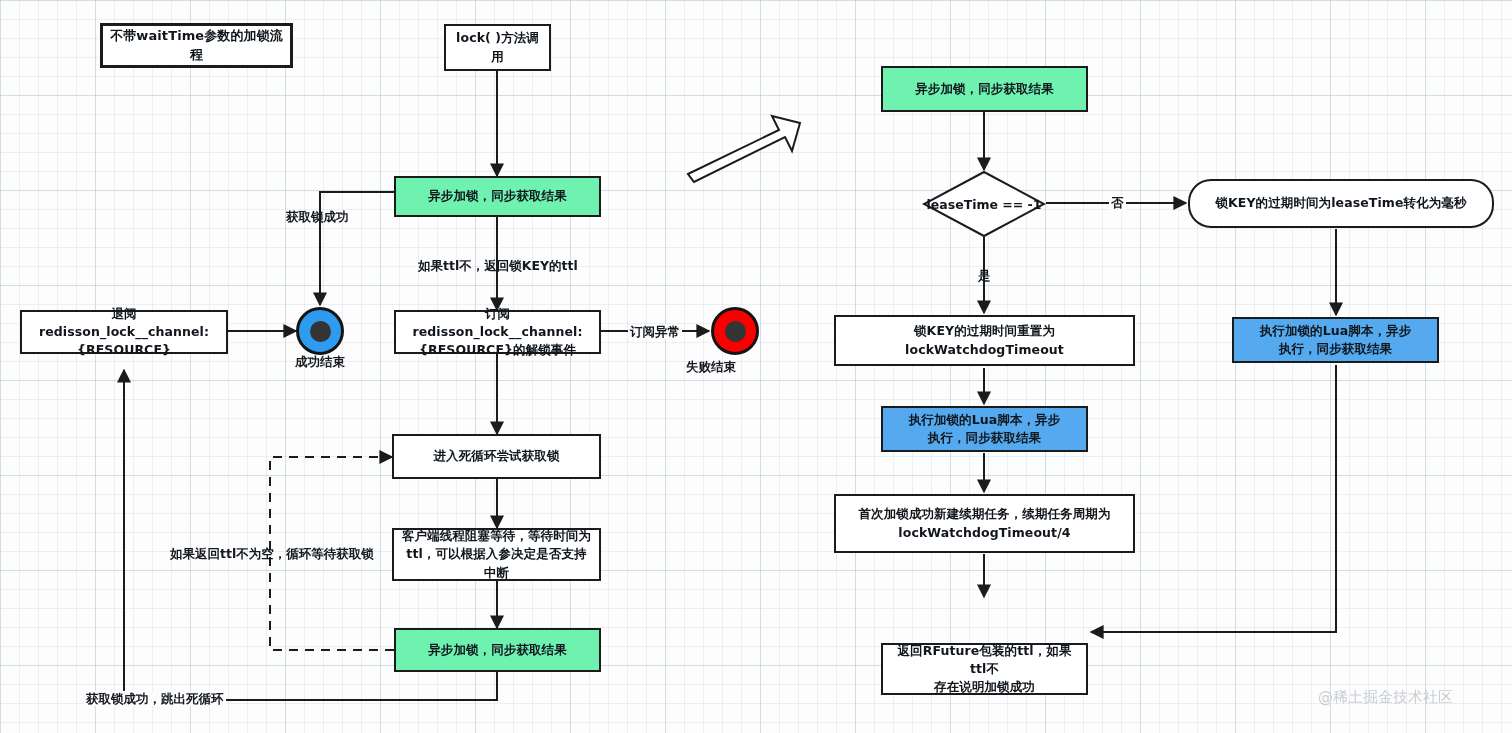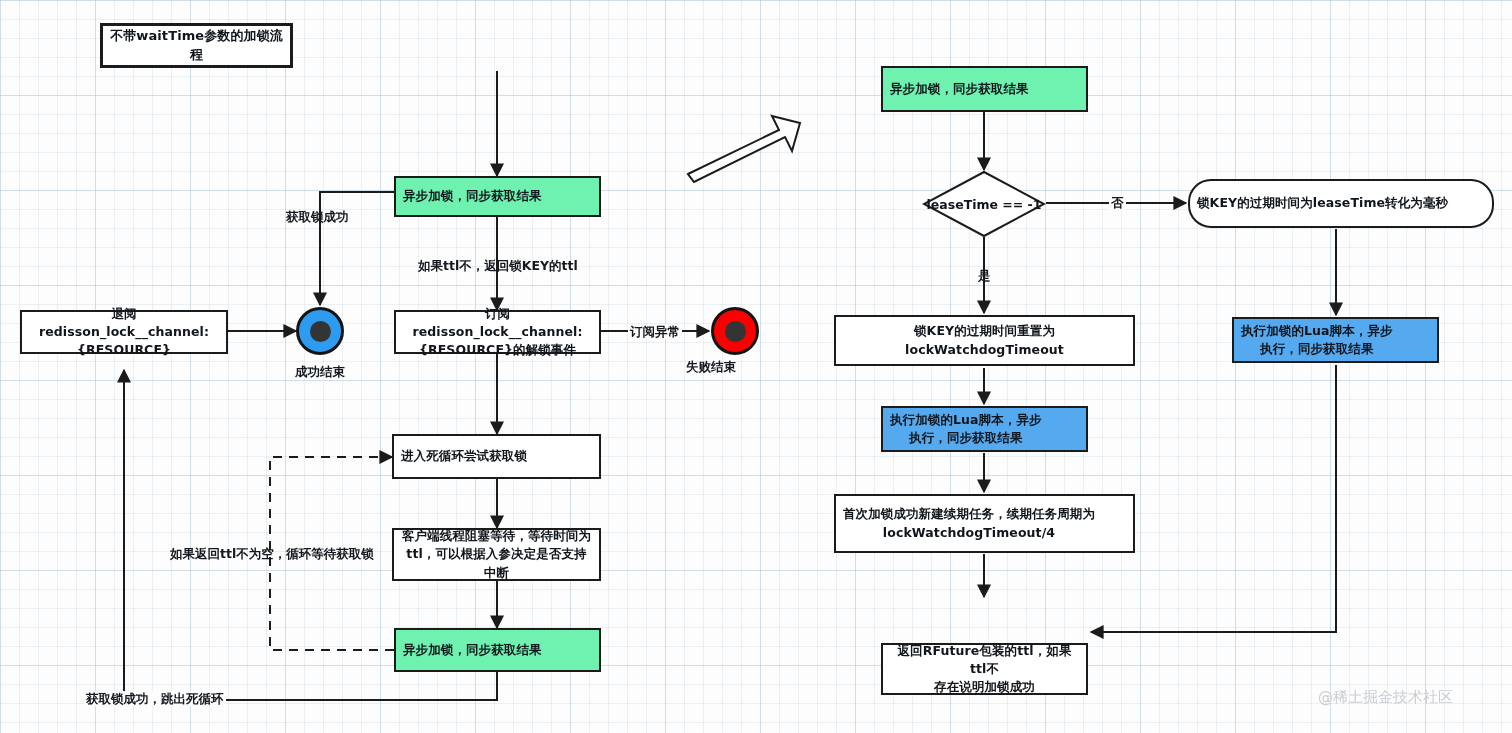--- a/index.html
+++ b/index.html
@@ -26,21 +26,21 @@
     left: 0; top: 0;
     width: 1512px;
     height: 733px;
     pointer-events: none;
   }
   .node {
     position: absolute;
     box-sizing: border-box;
     display: flex;
     align-items: center;
-    justify-content: flex-start;
+    justify-content: center;
     text-align: center;
     border: 2px solid #1b1b1b;
     background: #ffffff;
     color: #10161c;
     font-size: 12.5px;
     font-weight: 700;
     line-height: 1.45;
     padding: 2px 7px;
     letter-spacing: 0.1px;
   }
@@ -157,20 +157,23 @@
 
     <g>
       <path d="M 688 174 L 779 130 L 772 116 L 800 123 L 792 151 L 785 137 L 694 182 Z" fill="#ffffff" stroke="#1b1b1b" stroke-width="2" stroke-linejoin="miter"></path>
     </g>
   </svg>
 
   <div class="node title" style="left:100px; top:23px; width:193px; height:45px;">
     <span>不带waitTime参数的加锁流程</span>
   </div>
 
+  <div class="node" style="left:444px; top:24px; width:107px; height:47px;">
+    <span>lock( )方法调用</span>
+  </div>
 
   <div class="node green" style="left:394px; top:176px; width:207px; height:41px;">
     <span>异步加锁，同步获取结果</span>
   </div>
 
   <div class="node" style="left:20px; top:310px; width:208px; height:44px; white-space:pre-line;">
     <span style="white-space:pre-line;">退阅redisson_lock__channel:
 {RESOURCE}</span>
   </div>
 
@@ -188,21 +191,21 @@
     <span>进入死循环尝试获取锁</span>
   </div>
 
   <div class="node green" style="left:394px; top:628px; width:207px; height:44px;">
     <span>异步加锁，同步获取结果</span>
   </div>
 
   <div class="terminator term-success" style="left:296px; top:307px; width:48px; height:48px;">
     <div class="inner"></div>
   </div>
-  <div class="term-caption" style="left:288px; top:364px; width:64px;">成功结束</div>
+  <div class="term-caption" style="left:288px; top:354px; width:64px;">成功结束</div>
 
   <div class="terminator term-fail" style="left:711px; top:307px; width:48px; height:48px;">
     <div class="inner"></div>
   </div>
   <div class="term-caption" style="left:679px; top:359px; width:64px;">失败结束</div>
 
   <div class="label" style="left:286px; top:209px;">获取锁成功</div>
   <div class="label" style="left:418px; top:258px;">如果ttl不，返回锁KEY的ttl</div>
   <div class="label" style="left:628px; top:324px; background:#fdfdfd; padding:0 2px;">订阅异常</div>
   <div class="label" style="left:170px; top:546px;">如果返回ttl不为空，循环等待获取锁</div>

